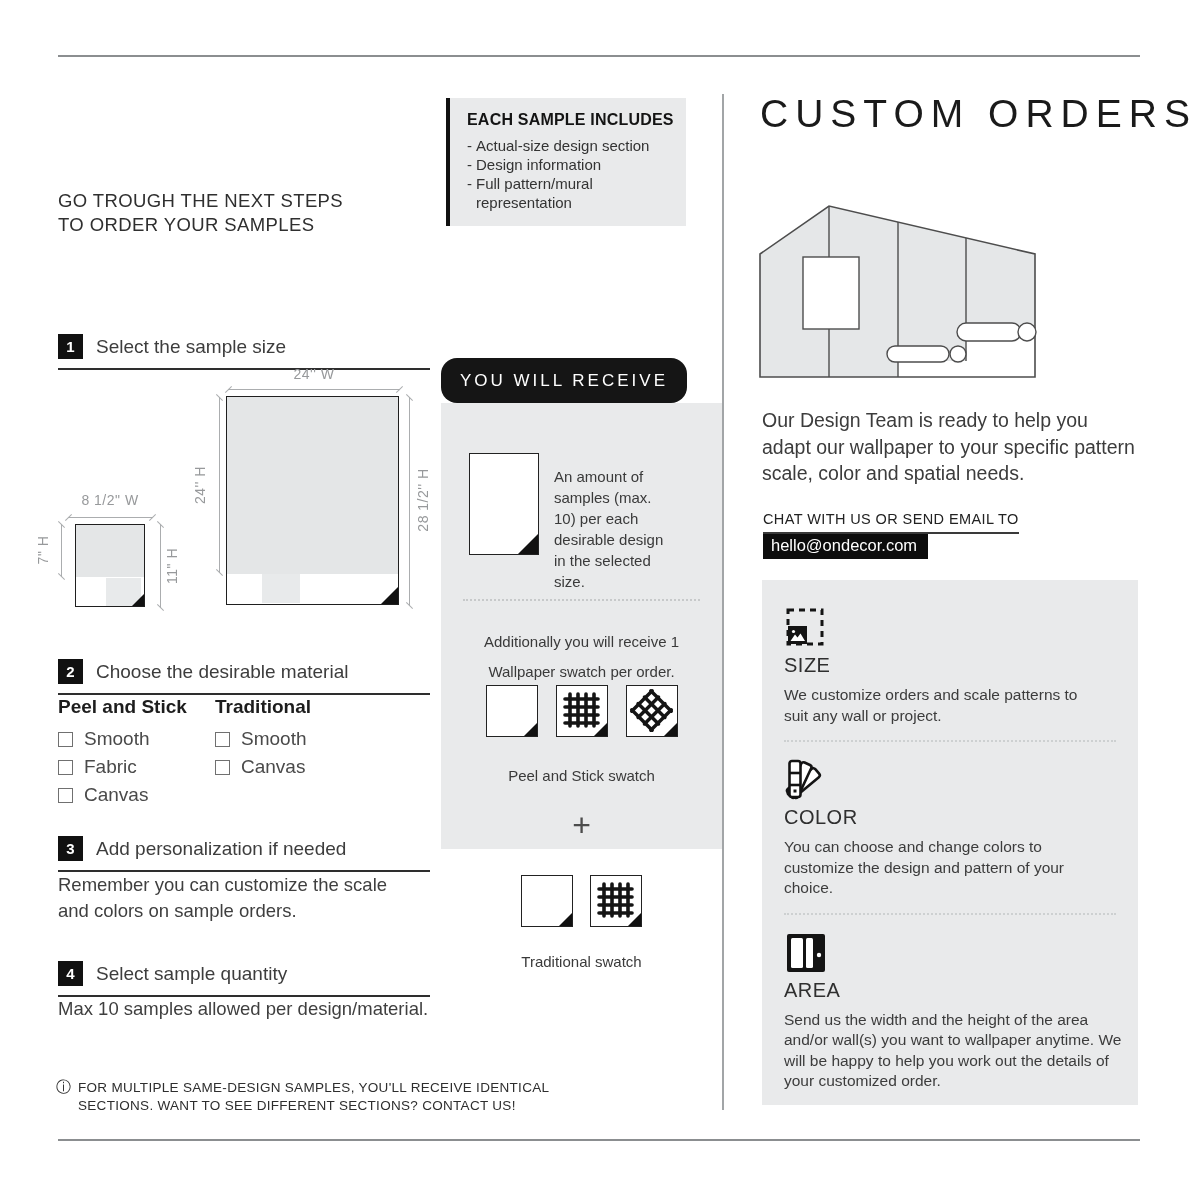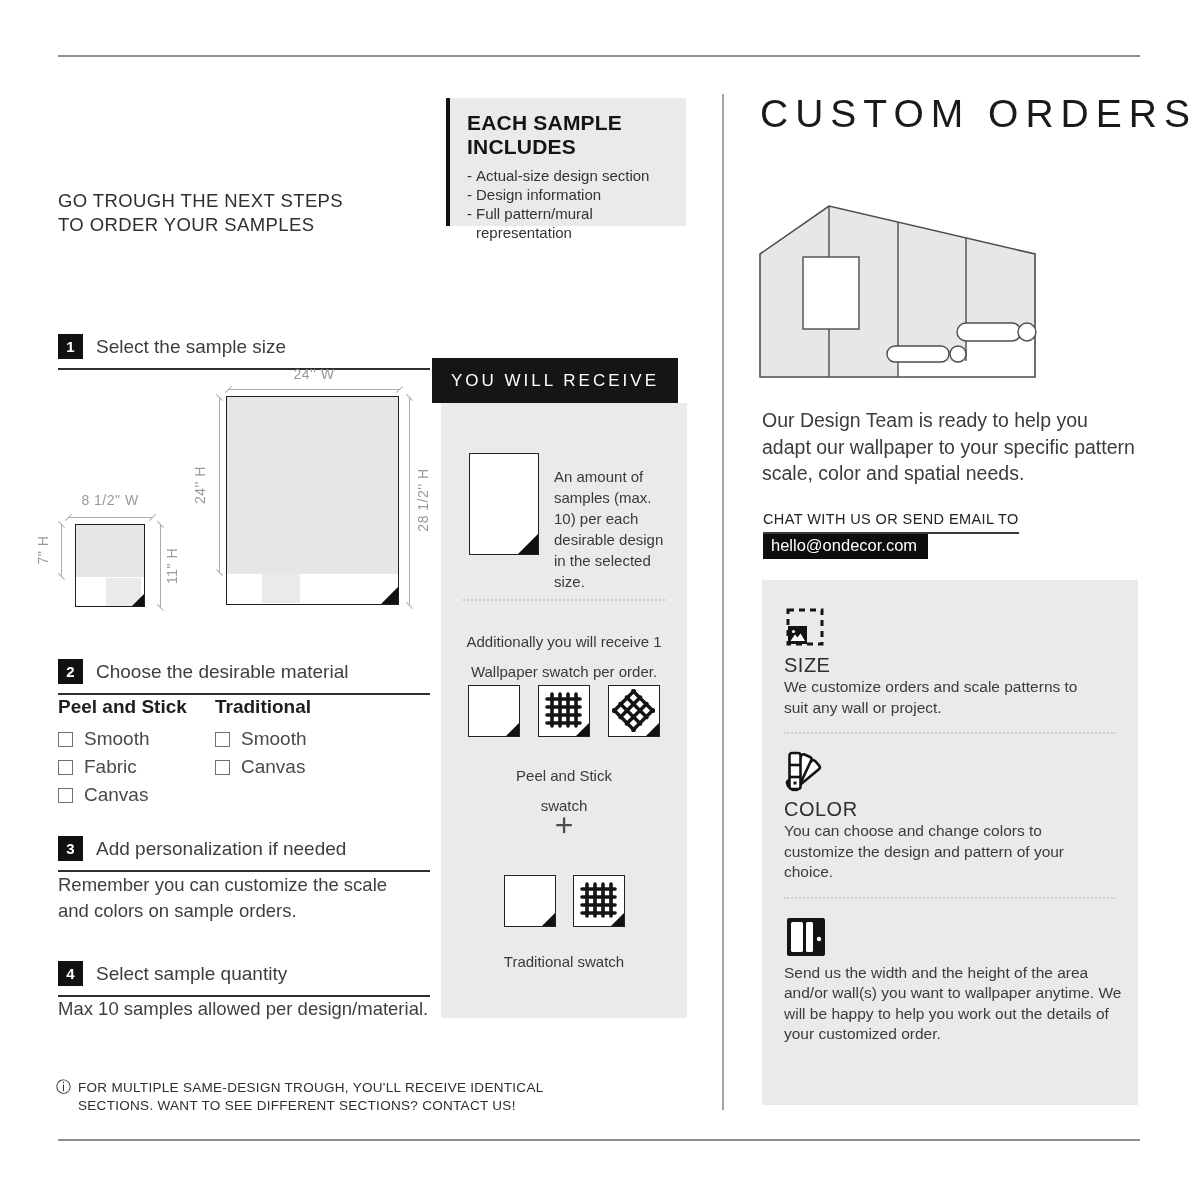--- a/index.html
+++ b/index.html
@@ -44,41 +44,41 @@
   .checkbox{width:13px;height:13px;border:1.5px solid #707070;background:#fff;flex:0 0 13px;}
 
   
   .footnote{position:absolute;display:flex;gap:7px;color:#2e2e2e;}
   .footnote .txt{font-size:13.5px;line-height:17.5px;letter-spacing:0.3px;white-space:nowrap;}
   .info-glyph{font-size:15px;line-height:16px;color:#2e2e2e;}
 
   
   .includes-box{position:absolute;left:446px;top:98px;width:240px;height:128px;background:#e9eaeb;
                 border-left:4px solid #111;box-sizing:border-box;padding:13px 10px 10px 17px;}
-  .includes-title{font-size:21px;font-weight:700;color:#141414;letter-spacing:0.2px;margin-bottom:7px;}
+  .includes-title{font-size:16px;font-weight:700;color:#141414;letter-spacing:0.2px;margin-bottom:7px;}
   .includes-item{display:flex;gap:4px;font-size:15px;line-height:19px;color:#333;}
-  .receive-header{position:absolute;left:432px;top:358px;width:246px;height:45px;background:#151515;
-                  color:#fff;font-size:17px;letter-spacing:3px;display:flex;align-items:center;justify-content:center;white-space:nowrap;}
-  .receive-body{position:absolute;left:441px;top:403px;width:246px;height:615px;background:#e9eaeb;}
+  .receive-header{position:absolute;left:441px;top:358px;width:246px;height:45px;background:#151515;
+                  color:#fff;font-size:17px;letter-spacing:3px;display:flex;align-items:center;justify-content:center;white-space:nowrap;border-radius:16px;}
+  .receive-body{position:absolute;left:441px;top:403px;width:246px;height:446px;background:#e9eaeb;padding-left:35px;}
   .paper-icon{position:absolute;left:28px;top:50px;width:68px;height:100px;background:#fff;border:1.5px solid #222;}
   .dotted{position:absolute;left:22px;right:22px;border-top:2px dotted #c7c9ca;}
   .center-txt{position:absolute;left:0;right:0;text-align:center;font-size:15px;line-height:30px;color:#3a3a3a;}
   .swatch-row{position:absolute;left:0;right:0;display:flex;justify-content:center;}
   .swatch{position:relative;width:52px;height:52px;background:#fff;border:1.5px solid #222;box-sizing:border-box;}
   .plus{position:absolute;left:0;right:0;text-align:center;font-size:32px;font-weight:300;color:#4c4c4c;}
 
   
   .intro{position:absolute;font-size:19.5px;line-height:26.5px;color:#3c3c3c;}
   .chat-label{display:inline-block;font-size:14.5px;letter-spacing:0.4px;color:#222;
               border-bottom:2px solid #3a3a3a;padding-bottom:5px;white-space:nowrap;}
   .email-box{display:inline-block;background:#0d0d0d;color:#fff;font-size:16.5px;padding:2px 11px 4px 8px;margin-top:0px;}
   .features-box{position:absolute;left:762px;top:580px;width:376px;height:525px;background:#e9eaeb;
                 box-sizing:border-box;padding:26px 10px 0 22px;overflow:hidden;}
   .feature-name{font-size:20px;color:#2f2f2f;letter-spacing:0.5px;}
-  .feature-text{font-size:15.5px;line-height:20.5px;color:#3c3c3c;margin-top:0;}
+  .feature-text{font-size:15.5px;line-height:20.5px;color:#3c3c3c;margin-top:8px;}
   .fdivider{border-top:2px dotted #cdd0d1;margin:14px 12px 16px 0;}
 </style>
 </head>
 <body>
 
 <div class="page">
 
   <div class="rule" style="left:58px;top:55px;width:1082px;"></div>
   <div class="rule" style="left:58px;top:1139px;width:1082px;"></div>
   <div class="vdiv" style="left:722px;top:94px;height:1016px;"></div>
@@ -156,21 +156,21 @@
 
   <div class="step" style="top:961px;">
     <span class="step-num">4</span>
     <span class="step-label">Select sample quantity</span>
   </div>
   <div class="step-body" style="left:58px;top:996px;width:420px;white-space:nowrap;">Max 10 samples allowed per design/material.</div>
 
   <div class="footnote" style="left:56px;top:1079px;">
     <span class="info-glyph">ⓘ</span>
     <span class="txt">
-      <div>FOR MULTIPLE SAME-DESIGN TROUGH, YOU'LL RECEIVE IDENTICAL</div>
+      <div>FOR MULTIPLE SAME-DESIGN SAMPLES, YOU'LL RECEIVE IDENTICAL</div>
       <div>SECTIONS. WANT TO SEE DIFFERENT SECTIONS? CONTACT US!</div>
     </span>
   </div>
 
   <div class="includes-box">
     <div class="includes-title">EACH SAMPLE INCLUDES</div>
     <div class="includes-item">
       <span>-</span>
       <span>Actual-size design section</span>
     </div>
@@ -320,16 +320,17 @@
     <div class="feature-text" style="width:312px;">You can choose and change colors to customize the design and pattern of your choice.</div>
     <div class="fdivider"></div>
 
     
     <svg width="44" height="44" viewBox="0 0 44 44">
       <rect x="3" y="3" width="38" height="38" rx="2" fill="#141414"></rect>
       <rect x="7" y="7" width="12" height="30" rx="1.5" fill="#ffffff"></rect>
       <rect x="22" y="7" width="7" height="30" rx="1.5" fill="#ffffff"></rect>
       <circle cx="35" cy="24" r="2.2" fill="#ffffff"></circle>
     </svg>
+    <div class="feature-name">AREA</div>
     <div class="feature-text" style="width:347px;">Send us the width and the height of the area and/or wall(s) you want to wallpaper anytime. We will be happy to help you work out the details of your customized order.</div>
   </div>
 
 </div>
 
 </body></html>

